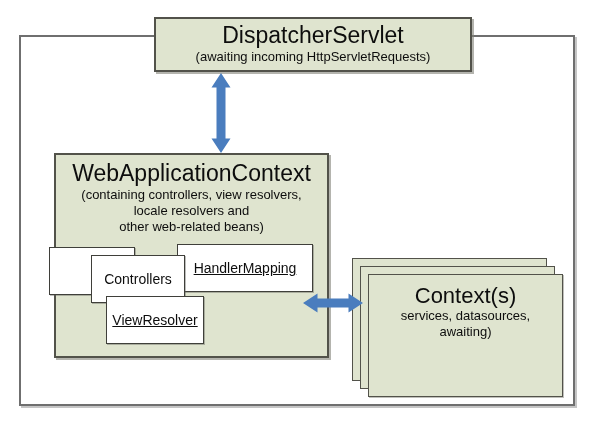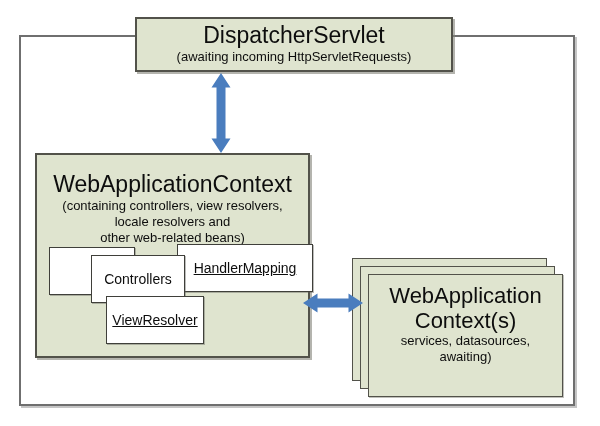--- a/index.html
+++ b/index.html
@@ -22,30 +22,31 @@
     left:19px;top:35px;width:556px;height:371px;
     border:2px solid var(--outer-border);
     box-shadow:2px 2px 0 rgba(150,150,150,.55);
     background:transparent;
   }
   .green-box{
     background:var(--box-fill);
     border:2px solid var(--box-border);
     box-shadow:2px 2px 0 rgba(130,130,120,.6);
     text-align:center;
+    margin-left:19px;
   }
   .dispatcher{
     left:135px;top:17px;width:318px;height:55px;
     padding-top:3px;z-index:5;
   }
   .big-title{font-size:23px;line-height:27px;letter-spacing:0;}
   .small-text{font-size:13px;line-height:16px;}
   .wac{
     left:35px;top:153px;width:275px;height:205px;
-    padding-top:16px;z-index:3;
+    padding-top:5px;z-index:3;
   }
   .inner-box{
     background:var(--inner-box-fill);
     border:1.5px solid var(--inner-box-border);
     display:flex;align-items:center;justify-content:center;
     font-size:14px;
     box-shadow:1px 1px 0 rgba(90,90,85,.4);
   }
   .controllers-back{left:49px;top:247px;width:86px;height:48px;z-index:3;}
   .controllers-front{left:55px;top:255px;width:94px;height:48px;z-index:4;margin-left:36px;}
@@ -100,19 +101,18 @@
     <span>ViewResolver</span>
   </div>
 
   <svg class="abs arrow-h" viewBox="0 0 60 22">
     <path class="arrow-shape" d="M0 11 L14.5 1.5 L14.5 6.5 L45.5 6.5 L45.5 1.5 L60 11 L45.5 20.5 L45.5 15.5 L14.5 15.5 L14.5 20.5 Z"></path>
   </svg>
 
   <div class="abs stack-layer layer-back"></div>
   <div class="abs stack-layer layer-mid"></div>
   <div class="abs stack-layer layer-front">
-    <div class="front-title">WebApplication</div>
     <div class="front-title">Context(s)</div>
     <div class="small-text">services, datasources,</div>
     <div class="small-text">awaiting)</div>
   </div>
 
 </div>
 
 </body></html>

